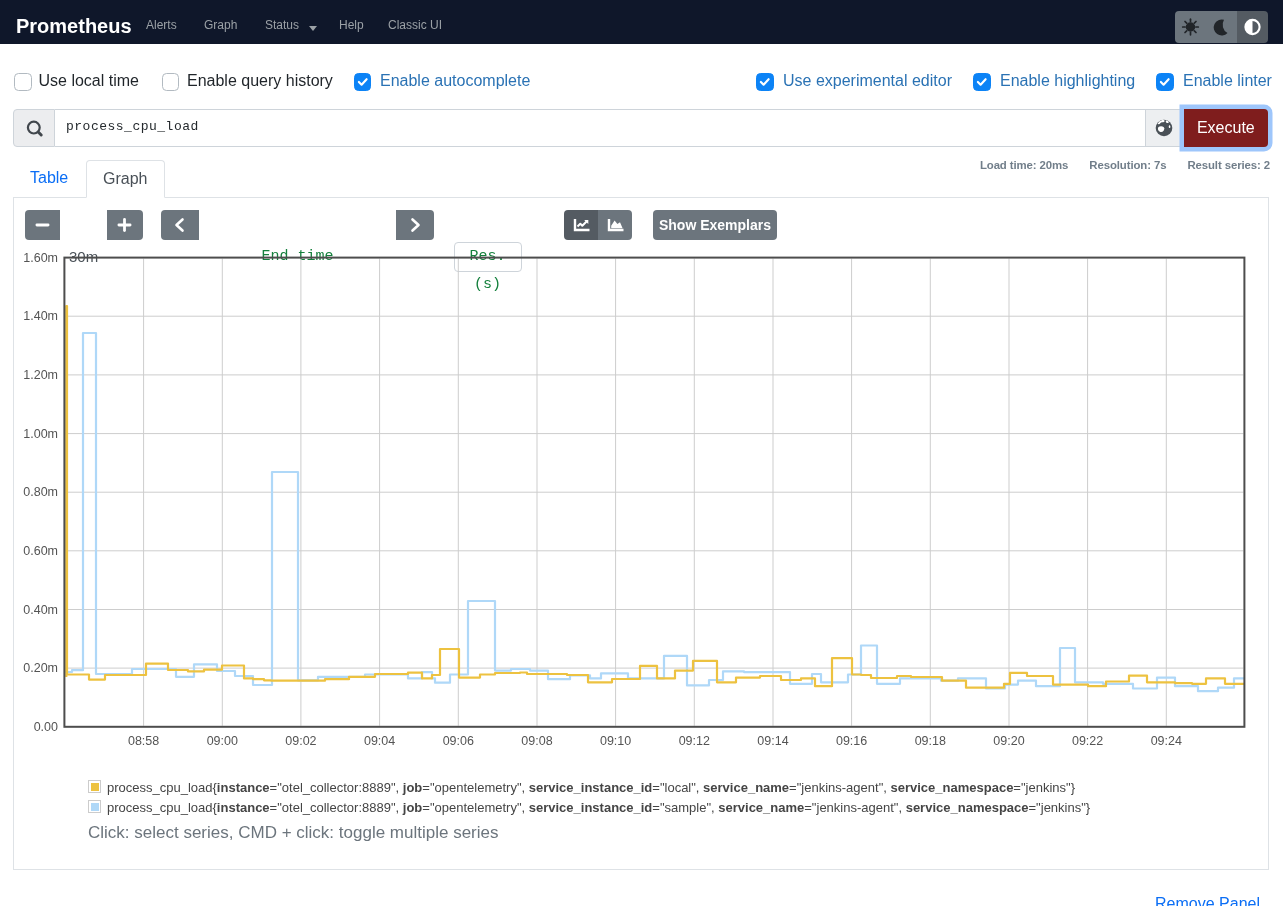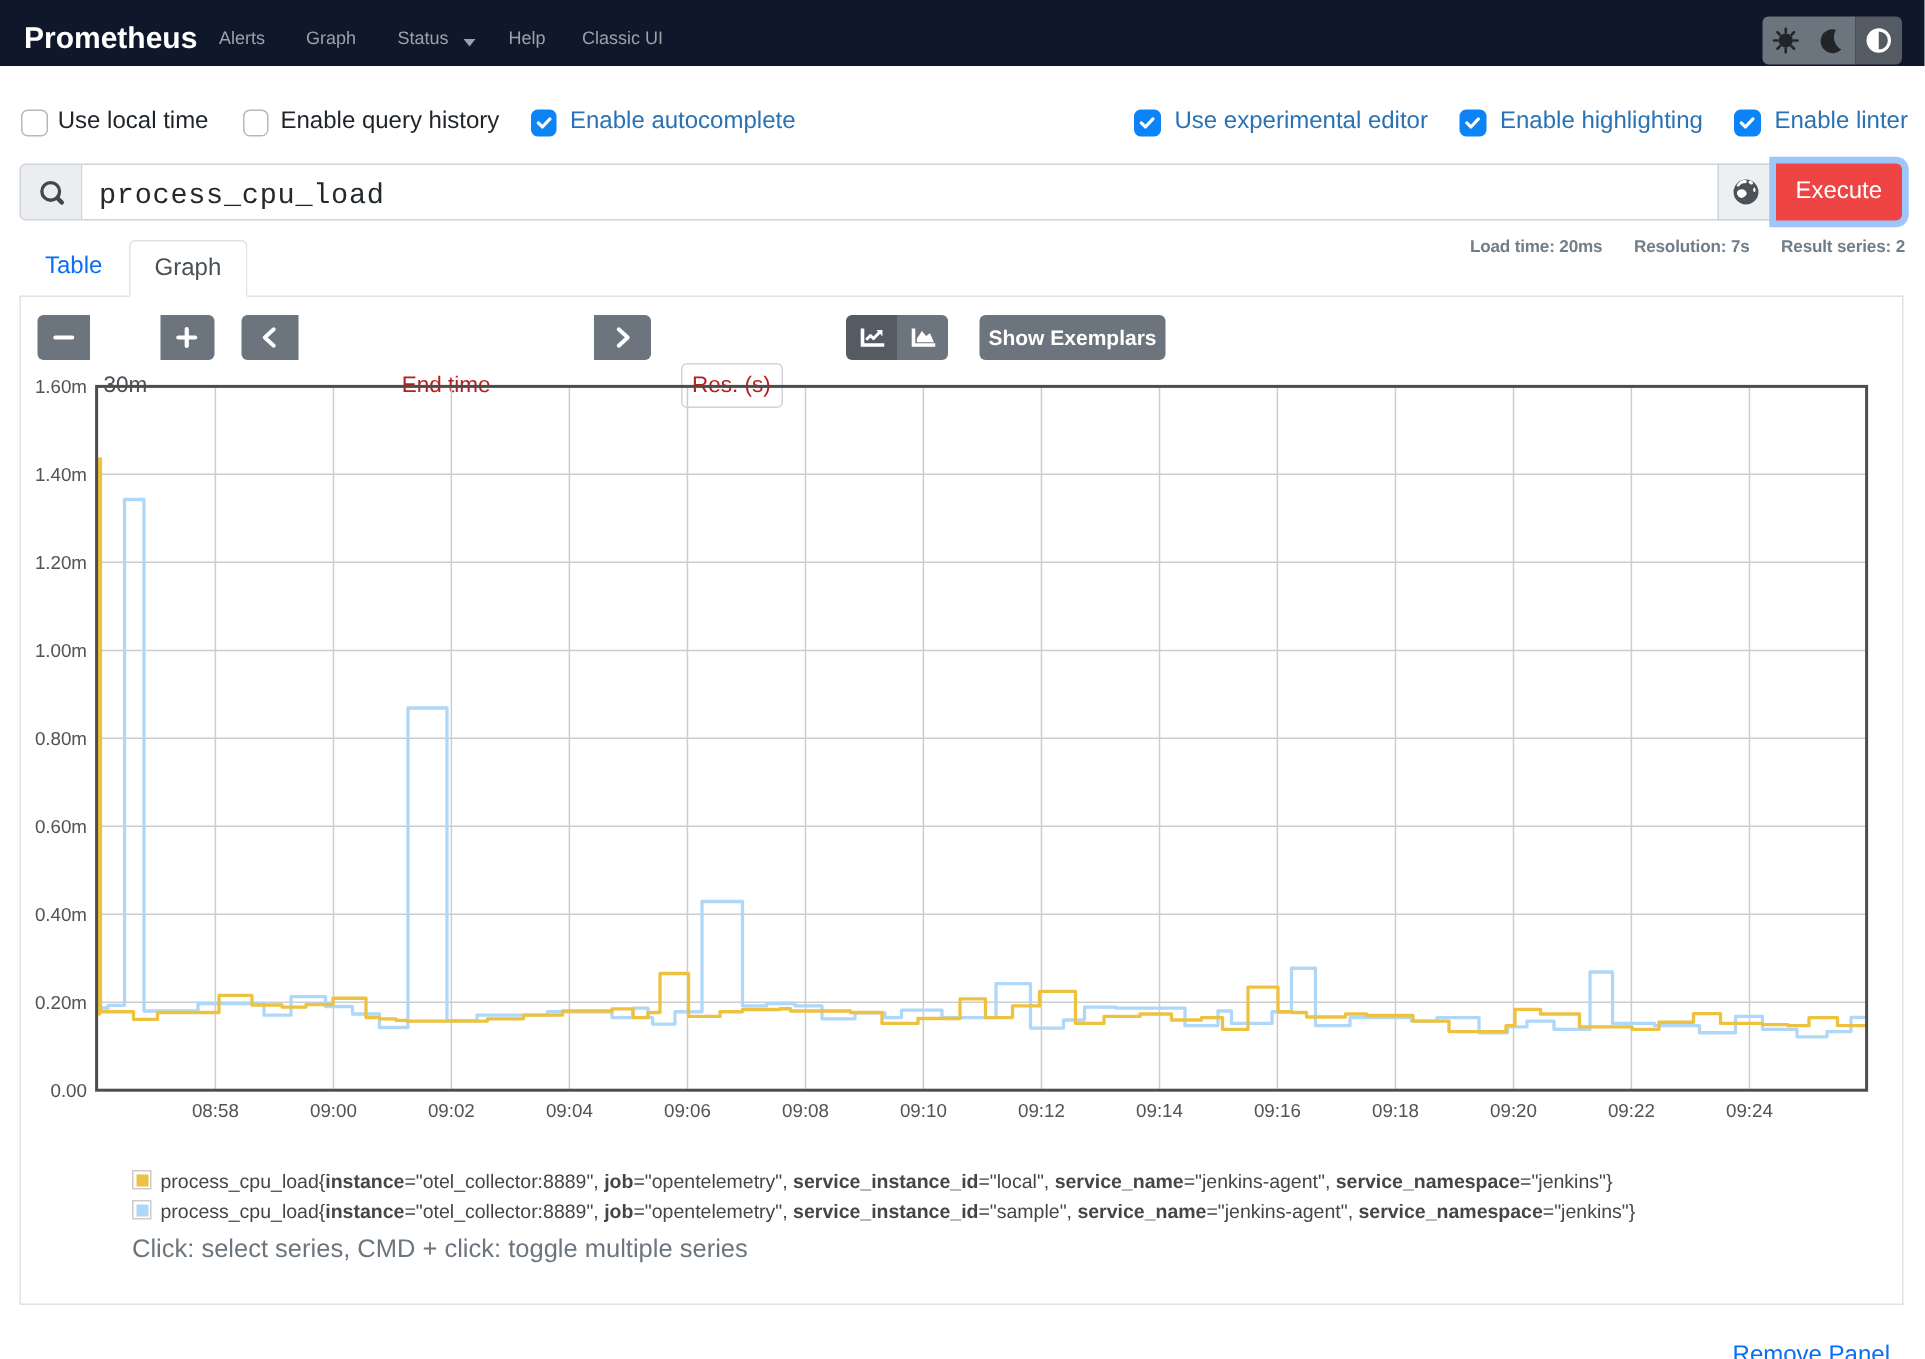--- a/index.html
+++ b/index.html
@@ -14,37 +14,37 @@
 .tbtn.active { background:#545b62; }
 
 .cb { position:absolute; top:73px; width:17.5px; height:17.5px; border:1px solid #b2bac1; border-radius:4.5px; background:#fff; }
 .cb.on { background:#0c83f6; border-color:#0c83f6; }
 .cblab { position:absolute; top:72px; font-size:16px; color:#1f2429; }
 .cblab.on { color:#2a72b4; }
 
 .qgroup { position:absolute; left:13px; top:109px; width:1255px; height:38px; }
 .qaddon { position:absolute; left:0; top:0; width:42px; height:38px; background:#ecedef; border:1px solid #ced4da; border-radius:4px 0 0 4px; }
 .qinput { position:absolute; left:42px; top:0; width:1090.6px; height:38px; background:#fff; border:1px solid #ced4da; border-left:none; }
-.qtext  { position:absolute; left:66px; top:119px; font-family:"Liberation Mono",monospace; font-size:19px; color:#24292d; letter-spacing:0.5px;}
+.qtext  { position:absolute; left:66px; top:119px; font-family:"Liberation Mono",monospace; font-size:13px; color:#24292d; letter-spacing:0.5px;}
 .qglobe { position:absolute; left:1132.6px; top:0; width:38px; height:38px; background:#edeff1; border:1px solid #ced4da; border-left:none; }
-.qexec { position:absolute; left:1170.6px; top:0; width:84.5px; height:38px; background:#ef4444; border-radius:0 4px 4px 0; box-shadow:0 0 0 4.5px #9ec6fb; color:#fff; font-size:16px; text-align:center; line-height:37px; }
+.qexec { position:absolute; left:1170.6px; top:0; width:84.5px; height:38px; background:#7f1d1d; border-radius:0 4px 4px 0; box-shadow:0 0 0 4.5px #9ec6fb; color:#fff; font-size:16px; text-align:center; line-height:37px; }
 
 .stats { position:absolute; right:13px; top:159px; font-size:11.4px; font-weight:bold; color:#717e8a; letter-spacing:-0.1px; }
 .stats span { margin-left:21px; }
 
 .tabline { position:absolute; left:13px; top:197px; width:1256px; height:1px; background:#dee2e6; }
 .tablink { position:absolute; left:30px; top:169px; font-size:16px; color:#0b6ef5; }
 .tabactive { position:absolute; left:86px; top:159.5px; width:78.5px; height:38.5px; background:#fff; border:1px solid #dee2e6; border-bottom:1px solid #fff; border-radius:4px 4px 0 0; font-size:16px; color:#495057; text-align:center; line-height:36px; }
 .panel { position:absolute; left:13px; top:197px; width:1256px; height:673px; border-left:1px solid #dee2e6; border-right:1px solid #dee2e6; border-bottom:1px solid #dee2e6; }
 
 .ctl { position:absolute; height:30.5px; top:209.5px; font-size:15px; }
 .gbtn { background:#6c757d; color:#fff; text-align:center; }
 .gbtn.dark { background:#545b62; }
 .cinput { background:#fff; border:1px solid #ced4da; color:#495057; text-align:center; line-height:28px;margin-top:32px; }
-.ph { color:#b91c1c; }
+.ph { color:#15803d;font-family:Liberation Mono, monospace; }
 
 .leg { position:absolute; left:88px; font-size:13px; color:#454545; white-space:nowrap; }
 .swatch { position:absolute; left:88px; width:13px; height:13px; border:1px solid #ccc; background:#fff; padding:1.5px; }
 .swatch div { width:100%; height:100%; }
 .note { position:absolute; left:88px; top:823px; font-size:17px; color:#6c757d; }
 .rmv { position:absolute; right:23px; top:882px; font-size:16px; color:#0b6ef5;margin-top:13px; }
 svg.chart { position:absolute; left:0; top:240px; }
 </style>
 </head>
 <body>

